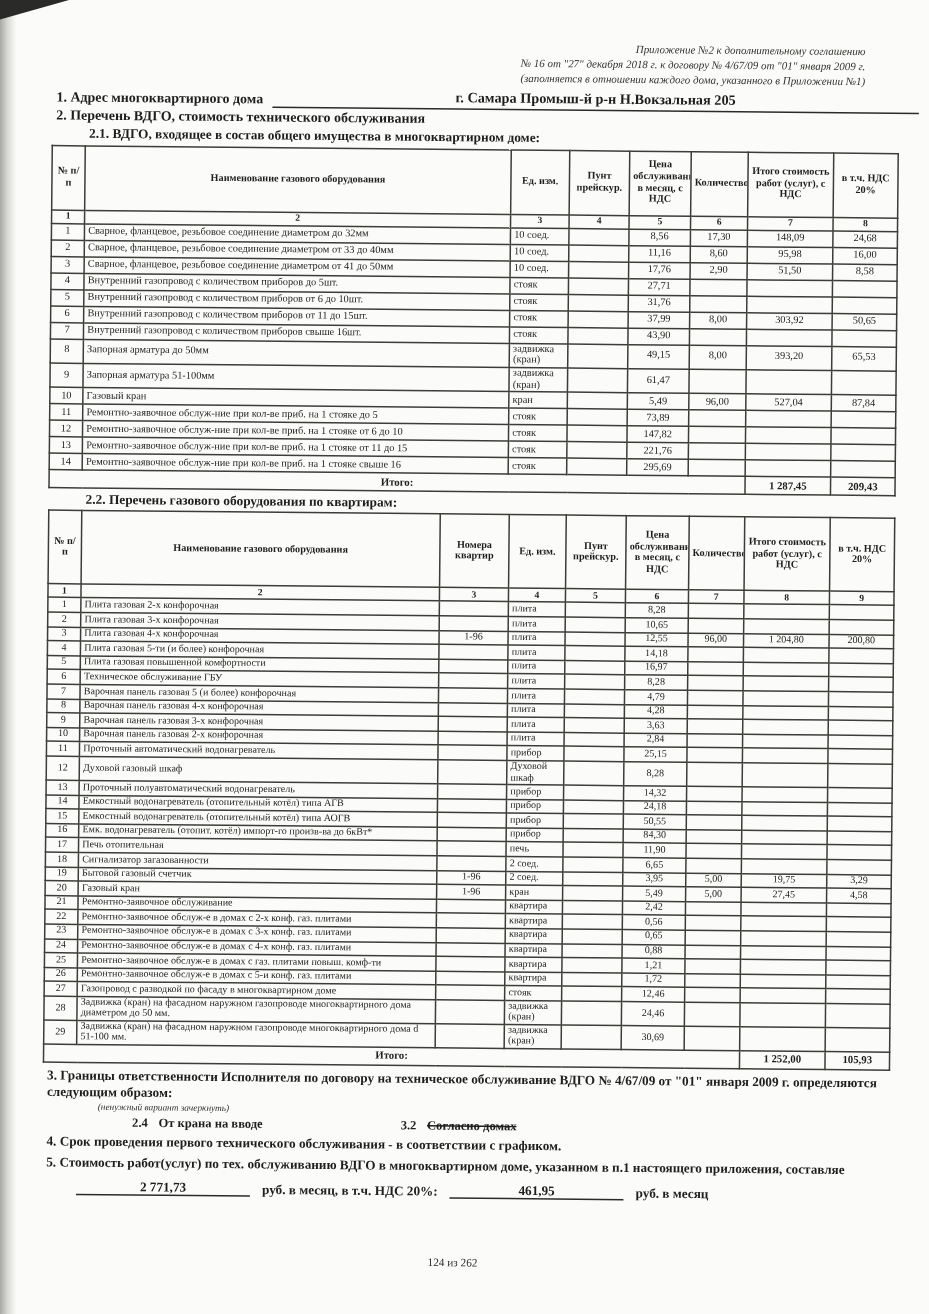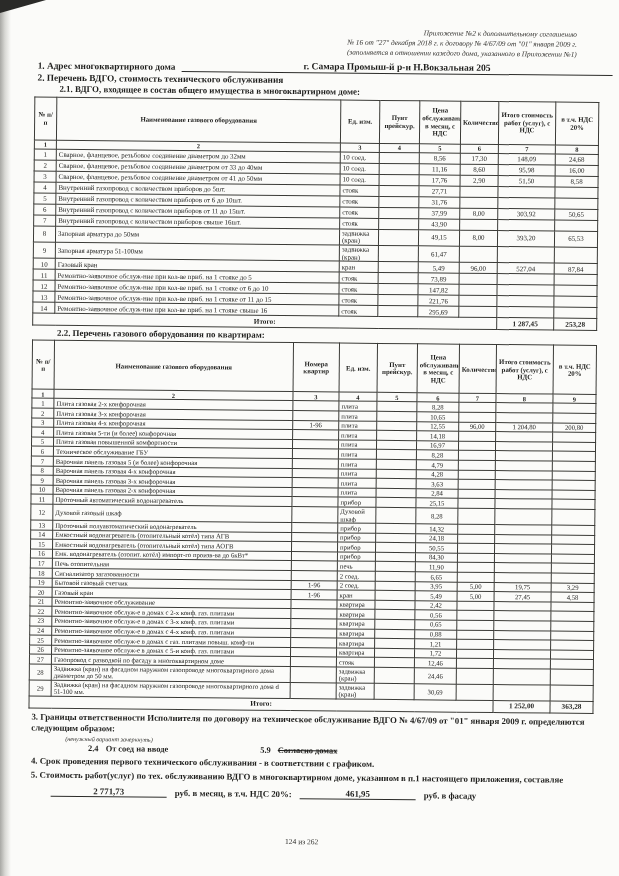--- a/index.html
+++ b/index.html
@@ -242,21 +242,21 @@
           <td class="c">295,69</td>
           <td class="c"></td>
           <td class="c"></td>
           <td class="c"></td>
         </tr>
       </tbody>
     <tfoot>
         <tr>
           <td class="c" colspan="6">Итого:</td>
           <td class="c">1 287,45</td>
-          <td class="c">253,28</td>
+          <td class="c">209,43</td>
         </tr>
       </tfoot>
   </table>
 
   <div class="line-22">2.2. Перечень газового оборудования  по квартирам:</div>
 
   <table data-table="table2">
     <colgroup>
       <col style="width:22px">
         <col style="width:239px">
@@ -610,44 +610,44 @@
           <td class="c">30,69</td>
           <td class="c"></td>
           <td class="c"></td>
           <td class="c"></td>
         </tr>
       </tbody>
     <tfoot>
         <tr>
           <td class="c" colspan="7">Итого:</td>
           <td class="c">1 252,00</td>
-          <td class="c">363,28</td>
+          <td class="c">105,93</td>
         </tr>
       </tfoot>
   </table>
 
   <div class="sec">3. Границы ответственности Исполнителя по договору на техническое обслуживание ВДГО № 4/67/09 от "01" января 2009 г. определяются следующим образом:</div>
   <div class="sec-note">(ненужный вариант зачеркнуть)</div>
 
   <div class="sec-items">
     <span class="item">
       <span class="item-label">2.4</span>
-      <span>От соед на вводе</span>
+      <span>От крана на вводе</span>
     </span>
     <span class="item">
-      <span class="item-label">5.9</span>
+      <span class="item-label">3.2</span>
       <span class="struck">Согласно домах</span>
     </span>
   </div>
 
   <div class="sec">4. Срок проведения первого технического обслуживания - в соответствии с графиком.</div>
   <div class="sec">5. Стоимость работ(услуг) по тех. обслуживанию ВДГО в многоквартирном доме, указанном в п.1 настоящего приложения, составляе</div>
 
   <div class="amounts">
     <span class="amt">2 771,73</span>
     <span class="amt-suffix">руб. в месяц, в т.ч. НДС 20%:</span>
     <span class="amt">461,95</span>
-    <span class="amt-suffix">руб. в фасаду</span>
+    <span class="amt-suffix">руб. в месяц</span>
   </div>
 
   <div class="page-num">124 из 262</div>
 
 </div>
 
 </body></html>

